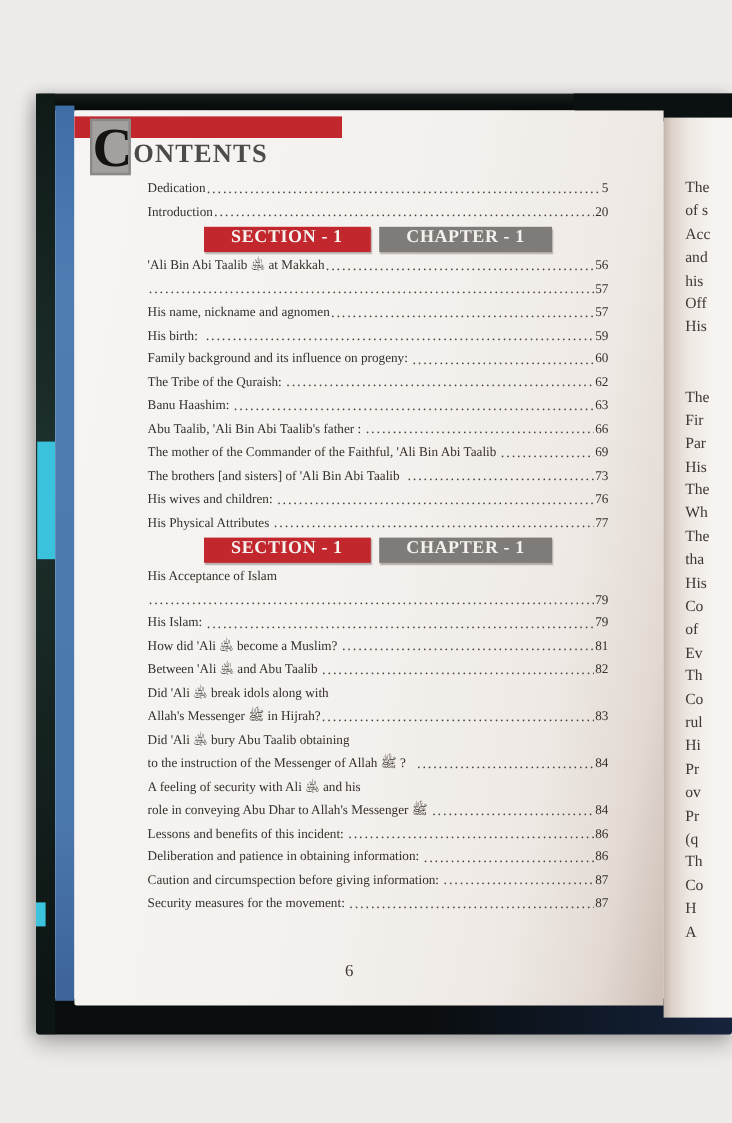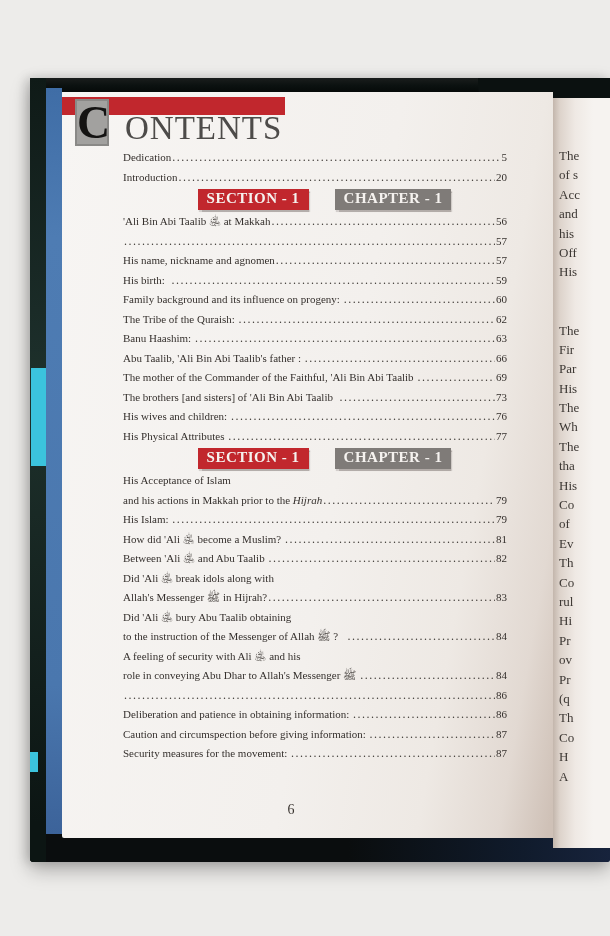--- a/index.html
+++ b/index.html
@@ -61,22 +61,22 @@
     position: absolute; left: 13px; top: 7px; margin: 0;
     display: flex; align-items: flex-end;
   }
   .drop-cap {
     display: block; width: 34px; height: 47px; box-sizing: border-box;
     background: #a2a19f; border: 2px solid #8a8987;
     color: #141312; font-weight: bold; font-size: 46px; line-height: 43px;
     text-align: center;
   }
   .title-rest {
-    display: block; margin-left: 16px; padding-bottom: 1px;
-    font-weight: normal; font-size: 33px; line-height: 34px;
+    display: block; margin-left: 2px; padding-bottom: 1px;
+    font-weight: bold; font-size: 22px; line-height: 34px;
     letter-spacing: 1px; color: #4d4b49;
   }
   .toc { position: absolute; left: 61px; top: 56px; width: 384px; }
   .toc-row {
     display: flex; align-items: center;
     height: 19.5px; line-height: 19.5px; font-size: 11px;
     color: #35302d; overflow: hidden;
   }
   .toc-title { flex: 0 1 auto; white-space: pre; overflow: hidden; }
   .toc-title em { font-style: italic; }
@@ -88,40 +88,39 @@
     content: "......................................................................................................................";
     font-size: 12px; letter-spacing: 1.5px;
   }
   .toc-page { flex: 0 0 auto; padding-left: 1px; }
   .toc-badges {
     display: flex; justify-content: center; align-items: center;
     gap: 7px; height: 25px;
   }
   .badge {
     font-weight: bold; font-size: 15px; line-height: 19px;
-    color: #f5f2ef; padding: 0 9px 2px; letter-spacing: 0.5px;
+    color: #f5f2ef; padding: 0 23px 2px; letter-spacing: 0.5px;
     box-shadow: 1px 1.5px 1px rgba(60,50,45,0.35);
-    margin-left: 19px;
   }
   .badge-section { background: var(--red-accent, #c1272d); }
   .badge-chapter { background: var(--chapter-badge-gray, #7f7b78); }
   .folio {
     position: absolute; left: 0; top: 710px; width: 458px;
     text-align: center; font-size: 14px; color: #3a3531;
   }
   
   .right-page {
     position: absolute; left: 523px; top: 20px; width: 57px; height: 750px;
     background: linear-gradient(to right, #c3b6ac 0px, #ddd3cb 7px, #efe9e4 22px, #f6f3f0 40px);
     overflow: hidden;
   }
   .rp-lines { padding-top: 48px; }
   .rp-line {
     height: 19.4px; line-height: 19.4px; font-size: 13px;
-    color: #3c3733; padding-left: 6px; white-space: nowrap;
+    color: #3c3733; padding-left: 18px; white-space: nowrap;
   }
 </style>
 </head>
 <body>
 
 <div class="book">
   <div class="cover-top"></div>
   <div class="cover-top-curl"></div>
   <div class="cover-bottom"></div>
   <div class="cover-left">
@@ -211,21 +210,20 @@
           <span class="toc-page">77</span>
         </div>
         <div class="toc-badges">
           <span class="badge badge-section">SECTION - 1</span>
           <span class="badge badge-chapter">CHAPTER - 1</span>
         </div>
         <div class="toc-row">
           <span class="toc-title">His Acceptance of Islam</span>
         </div>
         <div class="toc-row">
-          <span class="toc-title">and his actions in Makkah prior to the <em>Hijrah</em></span>
           <span class="dots"></span>
           <span class="toc-page">79</span>
         </div>
         <div class="toc-row">
           <span class="toc-title">His Islam: </span>
           <span class="dots"></span>
           <span class="toc-page">79</span>
         </div>
         <div class="toc-row">
           <span class="toc-title">How did 'Ali ﵁ become a Muslim? </span>
@@ -255,20 +253,21 @@
         </div>
         <div class="toc-row">
           <span class="toc-title">A feeling of security with Ali ﵁ and his</span>
         </div>
         <div class="toc-row">
           <span class="toc-title">role in conveying Abu Dhar to Allah's Messenger ﷺ </span>
           <span class="dots"></span>
           <span class="toc-page">84</span>
         </div>
         <div class="toc-row">
+          <span class="toc-title">Lessons and benefits of this incident: </span>
           <span class="dots"></span>
           <span class="toc-page">86</span>
         </div>
         <div class="toc-row">
           <span class="toc-title">Deliberation and patience in obtaining information: </span>
           <span class="dots"></span>
           <span class="toc-page">86</span>
         </div>
         <div class="toc-row">
           <span class="toc-title">Caution and circumspection before giving information: </span>

